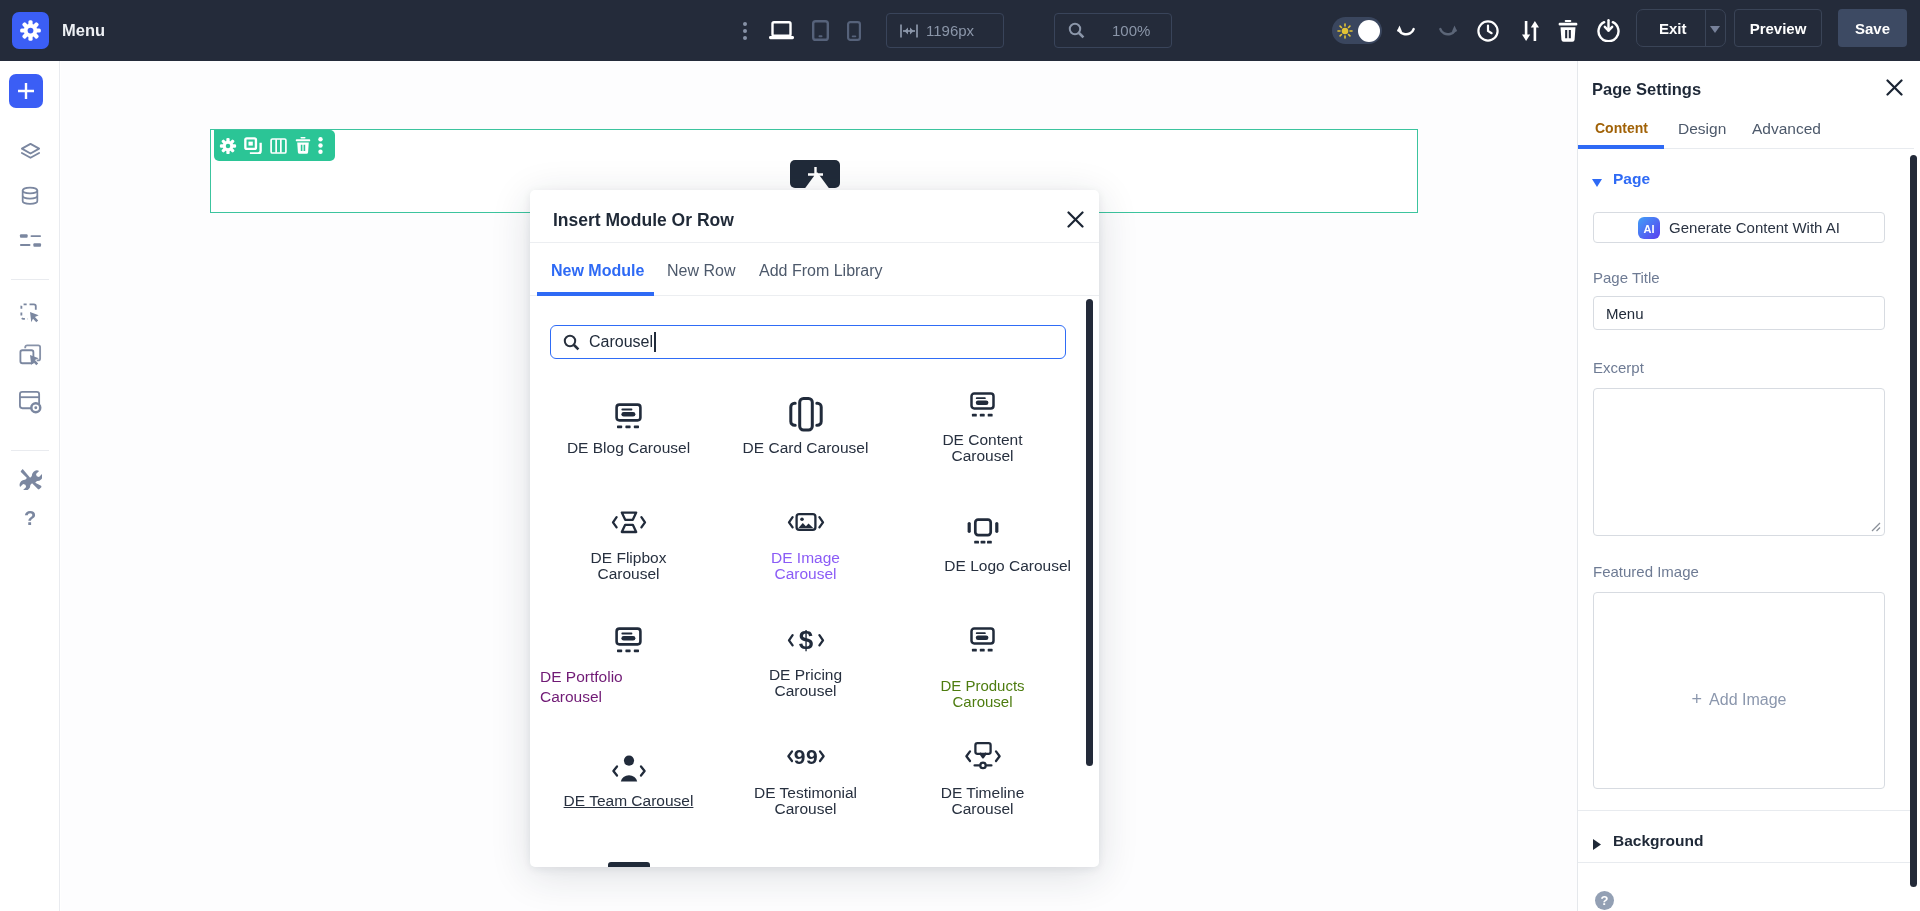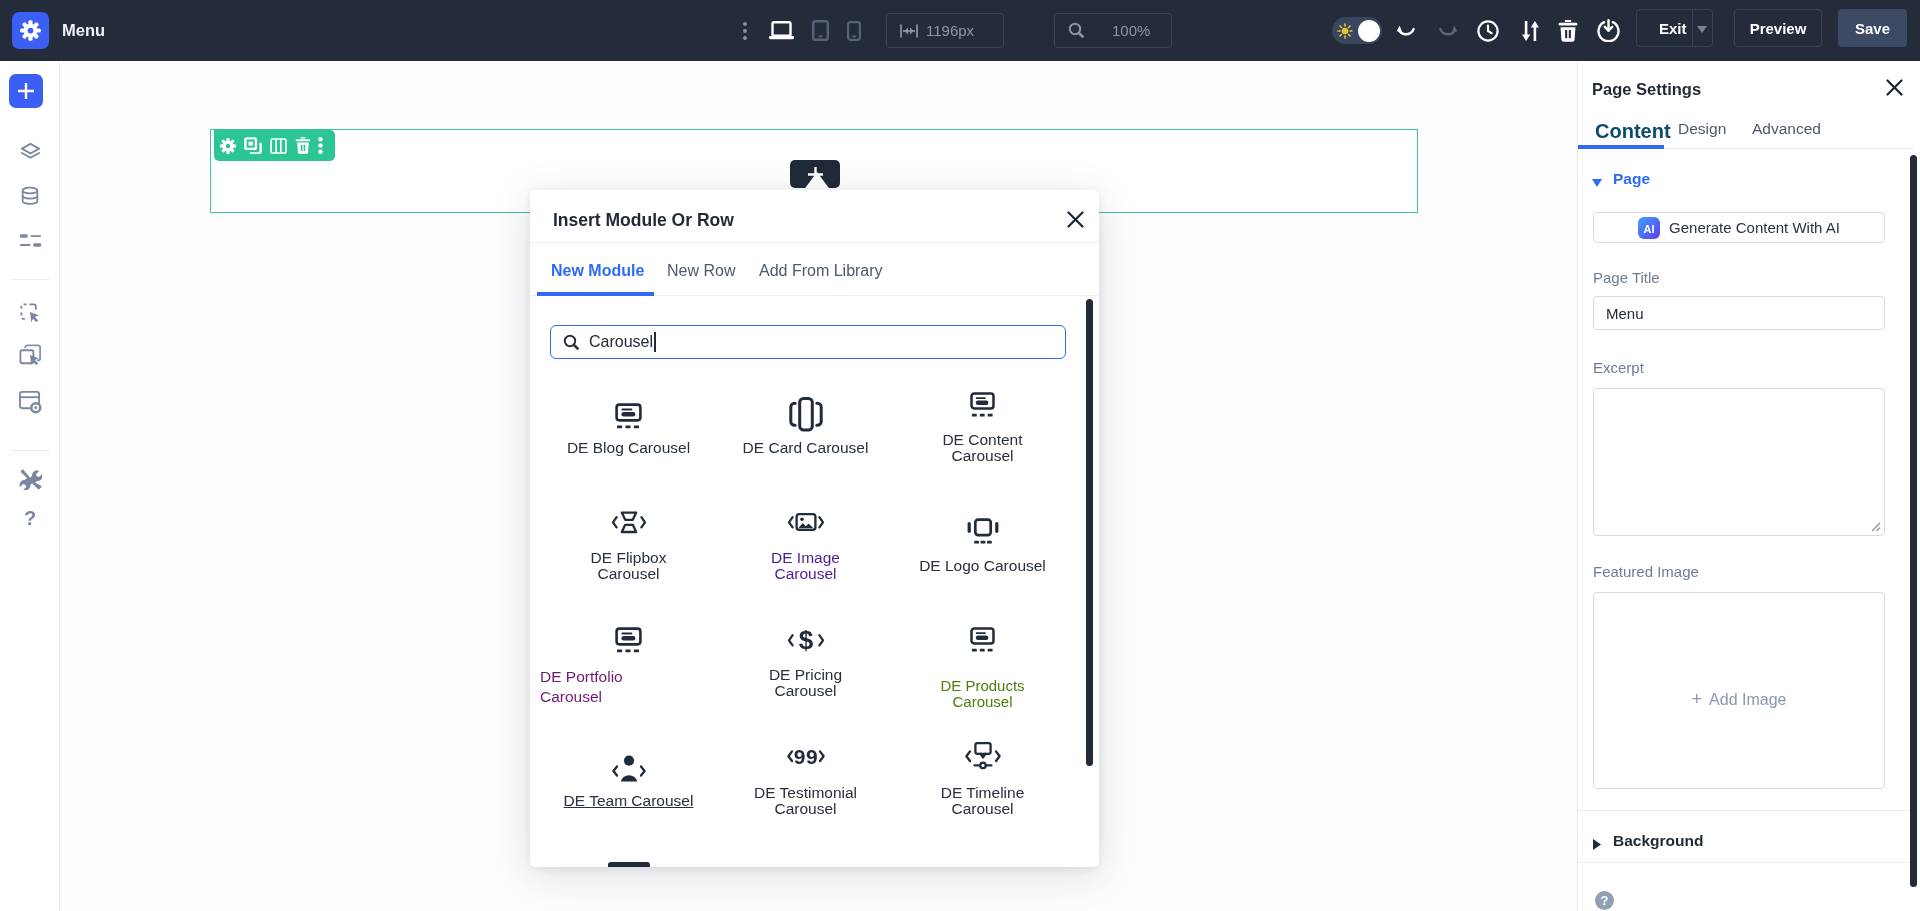--- a/index.html
+++ b/index.html
@@ -152,21 +152,21 @@
         <path d="M2.2 6.6h13.6L15 18a2 2 0 0 1-2 1.8H5A2 2 0 0 1 3 18zM6.4 9v7.5h1.9V9zm3.3 0v7.5h1.9V9z"></path>
       </svg>
     </div>
   <div class="tb-ic" style="left:1596px;width:24px;">
       <svg width="23" height="23" viewBox="0 0 23 23" fill="none" stroke="#fff" stroke-width="2.4" stroke-linecap="round" stroke-linejoin="round">
         <path d="M7.2 3.2a10 10 0 1 0 8.6 0"></path>
         <line x1="11.5" y1="1.2" x2="11.5" y2="11.4"></line>
         <path d="M7.8 7.8 11.5 11.7 15.2 7.8"></path>
       </svg>
     </div>
-  <div class="tb-btn" style="left:1636px;width:77px;">
+  <div class="tb-btn" style="left:1636px;width:90px;border-radius:7px;">
       <span style="position:absolute;left:22px;top:10px;">Exit</span>
       <div style="position:absolute;right:19px;top:0;height:100%;border-left:1px solid #3a4457;"></div>
       <svg style="position:absolute;right:5px;top:16px;" width="10" height="7" viewBox="0 0 10 7">
         <path d="M0 0h10L5 7z" fill="#77819a"></path>
       </svg>
     </div>
   <div class="tb-btn" style="left:1734px;width:88px;">Preview</div>
   <div class="tb-btn" style="left:1838px;width:69px;background:#3d4a63;border:none;">Save</div>
 </div>
 
@@ -336,32 +336,32 @@
       <div style="position:absolute;left:10px;top:359.5px;width:177px;text-align:center;color:#27303f;font-size:15.5px;line-height:16px;">DE Flipbox<br>Carousel</div>
       <div style="position:absolute;left:256.5px;top:319px;width:38px;height:27px;"><svg width="38" height="27" viewBox="0 0 38 27">
             <g fill="none" stroke="#212b3b" stroke-width="2.3" stroke-linecap="round" stroke-linejoin="round">
               <path d="M5.6 8.2 2 13.3l3.6 5.1"></path>
               <path d="M32.4 8.2 36 13.3l-3.6 5.1"></path>
               <rect x="9.6" y="5.2" width="18.8" height="15.6" rx="2.6"></rect>
             </g>
             <circle cx="15" cy="10.2" r="1.8" fill="#212b3b"></circle>
             <path d="M11.2 19.2l4.6-5.2 3.1 3.2 2.6-2.7 5 4.7z" fill="#212b3b"></path>
           </svg></div>
-      <div style="position:absolute;left:187px;top:359.5px;width:177px;text-align:center;color:#4c1d95;font-size:15.5px;line-height:16px;">DE Image<br>Carousel</div>
+      <div style="position:absolute;left:187px;top:359.5px;width:177px;text-align:center;color:#8b5cf6;font-size:15.5px;line-height:16px;">DE Image<br>Carousel</div>
       <div style="position:absolute;left:435.5px;top:328px;width:34px;height:31px;"><svg width="34" height="31" viewBox="0 0 34 31">
             <rect x="9.3" y="1.7" width="15.4" height="15.4" rx="2.8" fill="none" stroke="#212b3b" stroke-width="2.7"></rect>
             <rect x="1.6" y="3.9" width="3.2" height="11" rx="1.6" fill="#212b3b"></rect>
             <rect x="29.2" y="3.9" width="3.2" height="11" rx="1.6" fill="#212b3b"></rect>
             <g fill="#212b3b">
               <rect x="8.2" y="22.8" width="4.8" height="2.8" rx="0.7"></rect>
               <rect x="14.6" y="22.8" width="4.8" height="2.8" rx="0.7"></rect>
               <rect x="21" y="22.8" width="4.8" height="2.8" rx="0.7"></rect>
             </g>
           </svg></div>
-      <div style="position:absolute;left:364px;top:367.5px;width:177px;text-align:center;color:#27303f;font-size:15.5px;line-height:16px;">DE Logo Carousel</div>
+      <div style="position:absolute;left:364px;top:367.5px;width:177px;text-align:right;color:#27303f;font-size:15.5px;line-height:16px;">DE Logo Carousel</div>
       <div style="position:absolute;left:85px;top:437px;width:27px;height:26px;"><svg width="27" height="26" viewBox="0 0 27 26">
             <rect x="1.6" y="1.6" width="23.8" height="15.8" rx="2.8" fill="none" stroke="#212b3b" stroke-width="2.6"></rect>
             <rect x="6.4" y="5.6" width="11" height="1.9" rx="0.95" fill="#212b3b"></rect>
             <rect x="6.4" y="9" width="14" height="4.6" rx="2.3" fill="#212b3b"></rect>
             <g fill="#212b3b">
               <rect x="2" y="22.4" width="5.2" height="2.9" rx="0.7"></rect>
               <rect x="10.4" y="22.4" width="5.2" height="2.9" rx="0.7"></rect>
               <rect x="18.8" y="22.4" width="5.2" height="2.9" rx="0.7"></rect>
             </g>
           </svg></div>
@@ -419,21 +419,21 @@
     <div style="position:absolute;left:78px;top:672px;width:42px;height:5px;background:#202a39;border-radius:3px 3px 0 0;"></div>
   </div>
 </div>
 <div id="panel">
   <div style="position:absolute;left:14px;top:19px;font-size:16.5px;font-weight:bold;color:#1e2837;">Page Settings</div>
   <div class="xclose" style="left:308px;top:18px;"><svg width="17" height="17" viewBox="0 0 17 17" stroke="#1a2433" stroke-width="2.2" stroke-linecap="round">
         <line x1="1.5" y1="1.5" x2="15.5" y2="15.5"></line>
         <line x1="15.5" y1="1.5" x2="1.5" y2="15.5"></line>
       </svg></div>
   <div style="position:absolute;left:0;top:87px;width:336px;border-top:1px solid #e8ebef;"></div>
-  <div style="position:absolute;left:17px;top:59px;font-size:20px;color:#0c4a6e;font-weight:bold;">Content</div>
+  <div style="position:absolute;left:17px;top:59px;font-size:14px;color:#a16207;font-weight:bold;">Content</div>
   <div style="position:absolute;left:100px;top:59px;font-size:15.5px;color:#4d596b;">Design</div>
   <div style="position:absolute;left:174px;top:59px;font-size:15.5px;color:#4d596b;">Advanced</div>
   <div style="position:absolute;left:0px;top:84px;width:86px;height:4px;background:#2e6af5;"></div>
   <div style="position:absolute;left:14px;top:112px;"><svg width="10" height="8" viewBox="0 0 10 8">
         <path d="M0 0h10L5 8z" fill="#2e6af5"></path>
       </svg></div>
   <div style="position:absolute;left:35px;top:109px;font-size:15.5px;color:#2e6af5;font-weight:bold;">Page</div>
   <div class="pinput" style="top:151px;height:31px;display:flex;align-items:center;justify-content:center;">
     <svg width="22" height="22" viewBox="0 0 22 22" style="margin-right:9px;">
         <defs>

